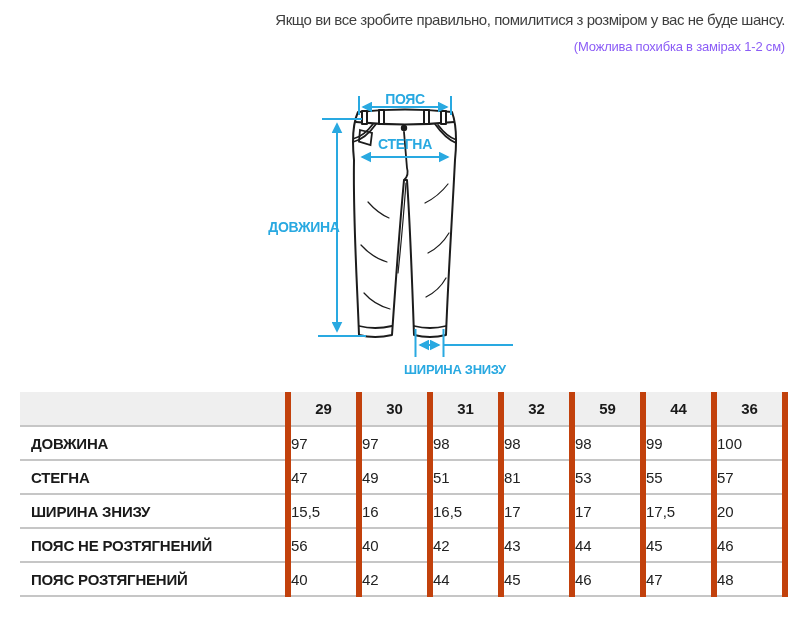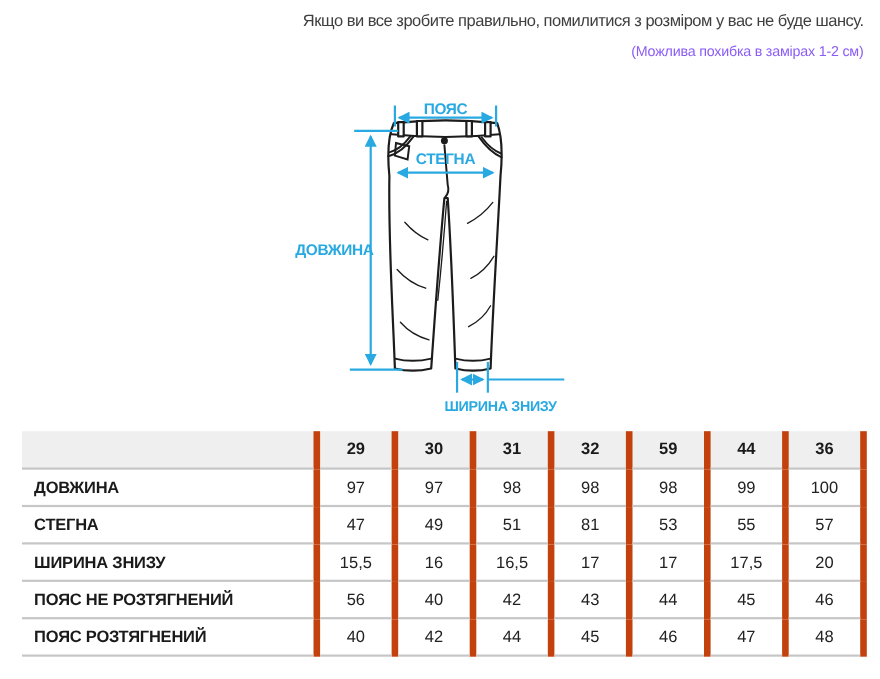--- a/index.html
+++ b/index.html
@@ -26,21 +26,21 @@
     position:absolute;top:392px;left:20px;width:765px;
     border-collapse:collapse;table-layout:fixed;color:#222222;
   }
   .size-table th,.size-table td{
     border-right:6px solid #c2410c;border-bottom:2px solid #c6c6c6;
     font-size:15px;padding:0;vertical-align:middle;
   }
   .size-table thead th{
     background:#efefef;height:33px;font-weight:bold;color:#1a1a1a;text-align:center;
   }
-  .size-table tbody td{height:32px;text-align:center;font-weight:normal;}
+  .size-table tbody td{height:32px;font-weight:normal;}
   .size-table tbody td.row-label{
     text-align:left;padding-left:11px;font-weight:bold;color:#1a1a1a;letter-spacing:-0.2px;
   }
 </style>
 </head>
 <body>
 
 <div class="header-block">
   <div class="header-line">Якщо ви все зробите правильно, помилитися з розміром у вас не буде шансу.</div>
   <div class="tolerance-note">(Можлива похибка в замірах 1-2 см)</div>

